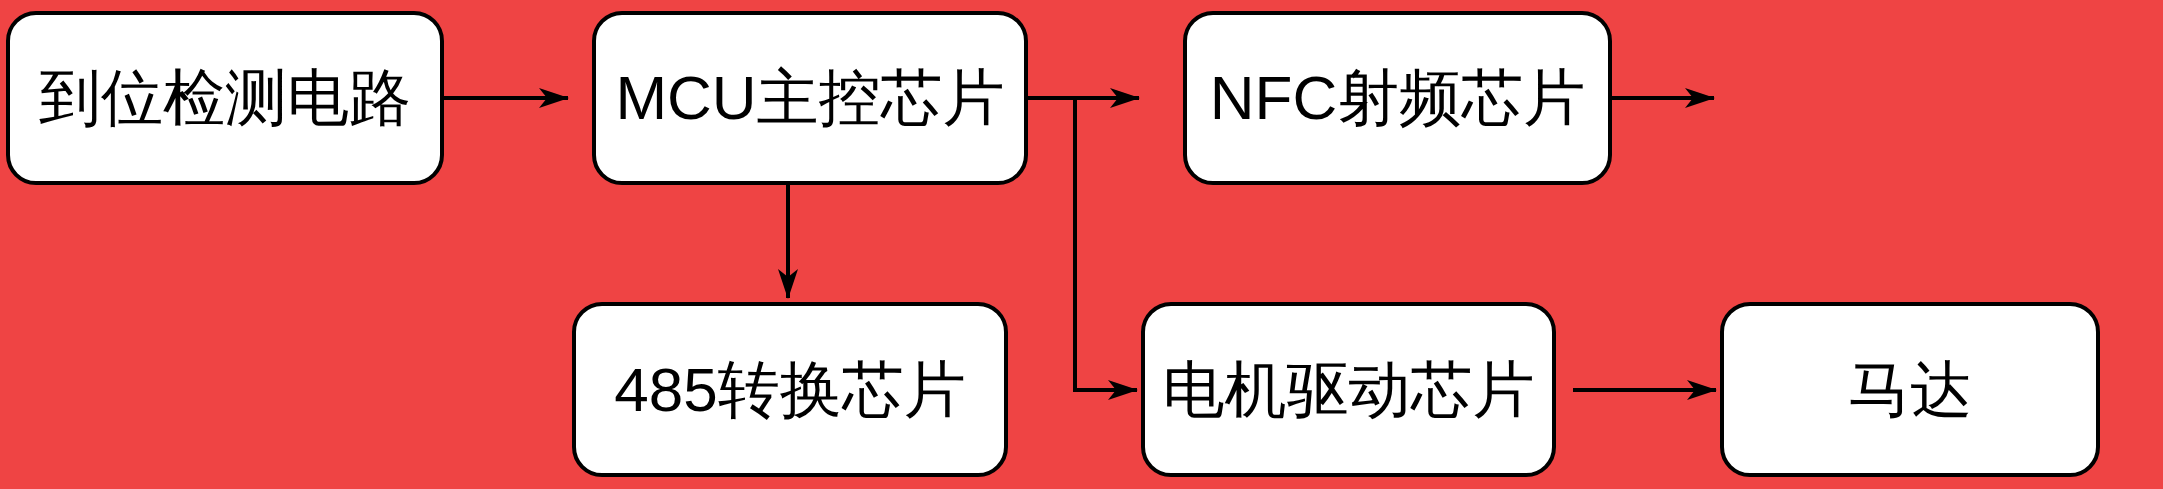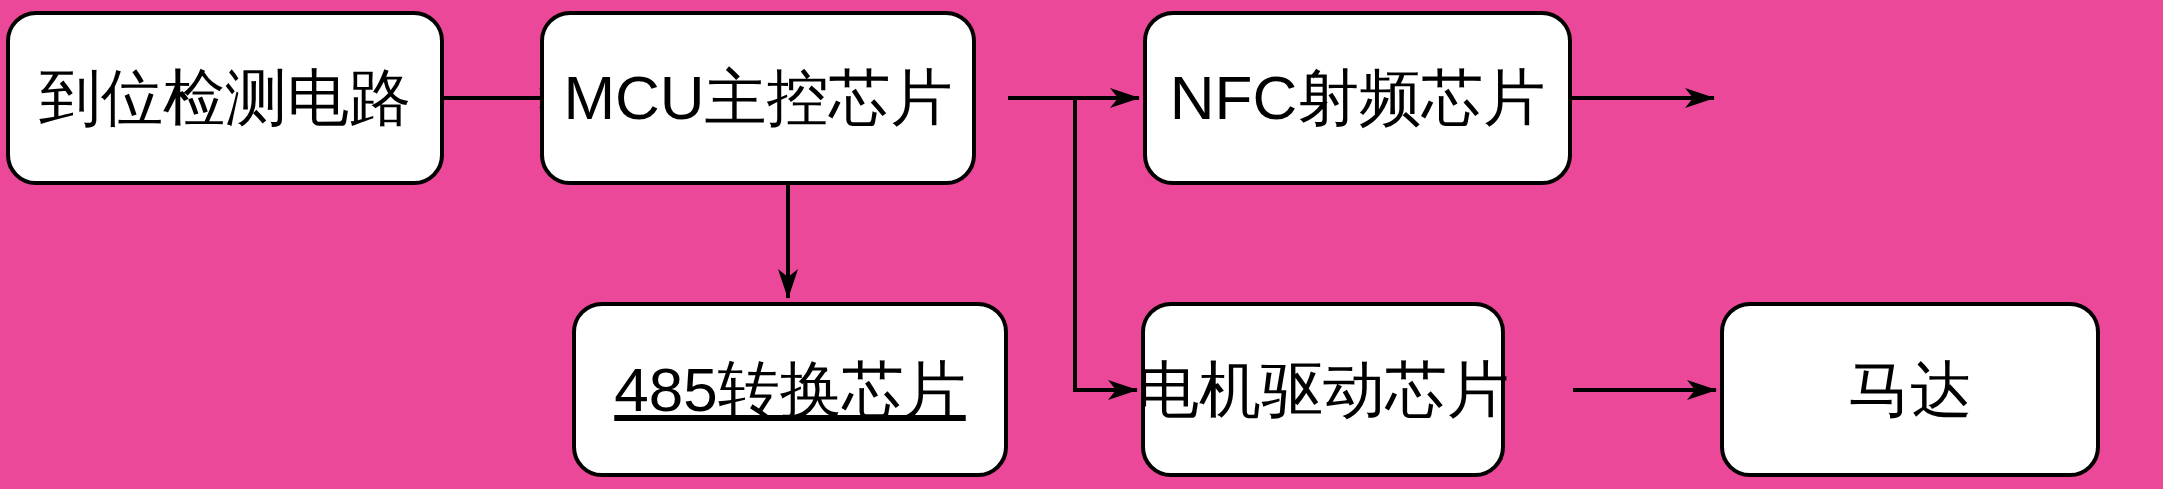--- a/index.html
+++ b/index.html
@@ -4,21 +4,21 @@
 <style>
   html, body {
     margin: 0;
     padding: 0;
     background: #ffffff;
   }
   .canvas {
     position: relative;
     width: 2163px;
     height: 489px;
-    background: #ec4899;
+    background: #ef4444;
     font-family: "Liberation Sans", sans-serif;
     overflow: hidden;
   }
   .edges {
     position: absolute;
     left: 0;
     top: 0;
     width: 2163px;
     height: 489px;
   }
@@ -54,28 +54,28 @@
         <polyline points="1572,98 1714,98" fill="none" stroke="#000000" stroke-width="4" marker-end="url(#arrowhead)"></polyline>
         <polyline points="788,185 788,298" fill="none" stroke="#000000" stroke-width="4" marker-end="url(#arrowhead)"></polyline>
         <polyline points="1075,98 1075,390 1137,390" fill="none" stroke="#000000" stroke-width="4" marker-end="url(#arrowhead)"></polyline>
         <polyline points="1573,390 1716,390" fill="none" stroke="#000000" stroke-width="4" marker-end="url(#arrowhead)"></polyline>
       </g>
   </svg>
 
   <div class="node" style="left: 6px; top: 11px; width: 438px; height: 174px;">
     <span>到位检测电路</span>
   </div>
-  <div class="node" style="left: 540px; top: 11px; width: 436px; height: 174px;">
+  <div class="node" style="left: 592px; top: 11px; width: 436px; height: 174px;">
     <span>MCU主控芯片</span>
   </div>
-  <div class="node" style="left: 1143px; top: 11px; width: 429px; height: 174px;">
+  <div class="node" style="left: 1183px; top: 11px; width: 429px; height: 174px;">
     <span>NFC射频芯片</span>
   </div>
-  <div class="node" style="left: 572px; top: 302px; width: 436px; height: 175px; text-decoration: underline;">
+  <div class="node" style="left: 572px; top: 302px; width: 436px; height: 175px;">
     <span>485转换芯片</span>
   </div>
-  <div class="node" style="left: 1141px; top: 302px; width: 364px; height: 175px;">
+  <div class="node" style="left: 1141px; top: 302px; width: 415px; height: 175px;">
     <span>电机驱动芯片</span>
   </div>
   <div class="node" style="left: 1720px; top: 302px; width: 380px; height: 175px;">
     <span>马达</span>
   </div>
 </div>
 
 </body></html>

